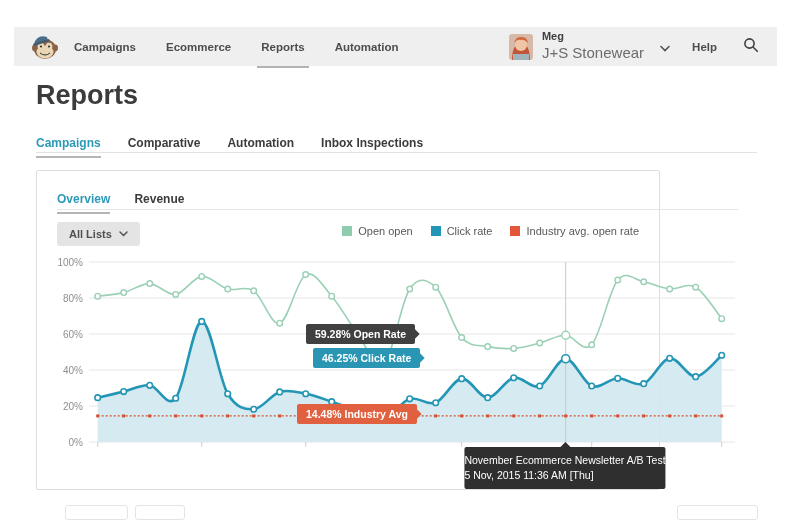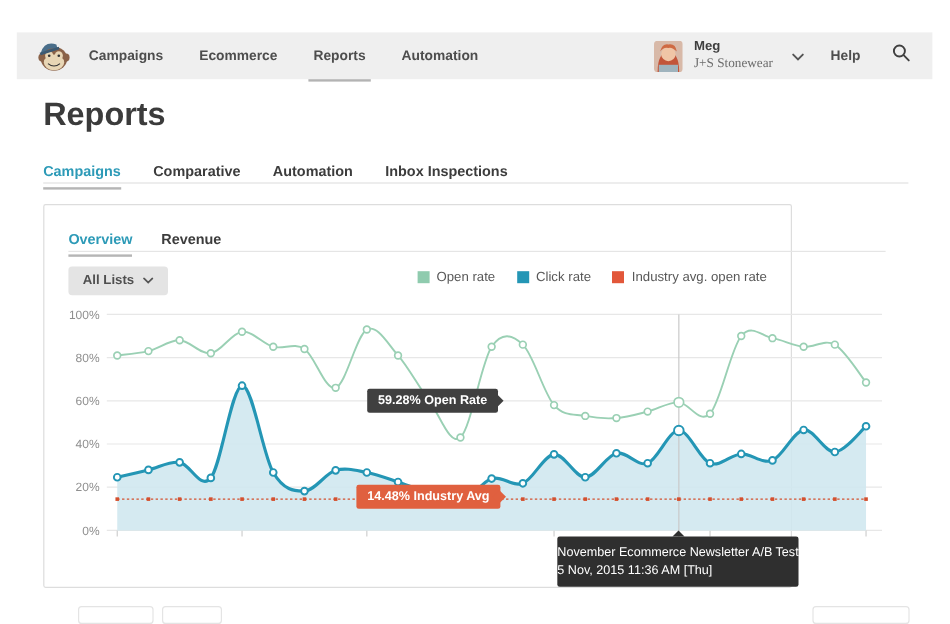--- a/index.html
+++ b/index.html
@@ -13,21 +13,21 @@
   .logo { position:relative; width:30px; height:30px; margin:0 14px 0 16px; }
   .nav-item { position:relative; font-size:11.5px; font-weight:600; color:#4d4d4d;
               padding:0 0; margin-right:30px; cursor:pointer; height:39px;
               display:flex; align-items:center; }
   .nav-item.active::after { content:""; position:absolute; left:-4px; right:-4px; bottom:-2px;
               height:2px; background:#b3b3b3; }
   .nav-right { margin-left:auto; display:flex; align-items:center; }
   .avatar { width:24px; height:26px; border-radius:3px; overflow:hidden; margin-right:9px; }
   .user-meta { line-height:1.25; margin-right:16px; }
   .user-name { font-size:11px; font-weight:700; color:#3e3e3e; }
-  .user-account { font-size:11px; color:#6c6c6c;font-family:Liberation Serif, serif; }
+  .user-account { font-size:15px; color:#6c6c6c; }
   .chev { margin-right:22px; color:#555; }
   .help { font-size:11.5px; font-weight:600; color:#4d4d4d; margin-right:26px; cursor:pointer; }
   .search { margin-right:18px; cursor:pointer; }
 
   
   .page-title { position:absolute; left:36px; top:80px; font-size:27px; font-weight:600; color:#3b3b3b; }
   .main-tabs { position:absolute; left:36px; top:136px; display:flex; }
   .tab { position:relative; font-size:12px; font-weight:600; color:#3c3c3c; margin-right:27px; cursor:pointer; padding-bottom:10px; }
   .tab.active { color:#2c9ab7; }
   .tab.active::after { content:""; position:absolute; left:0; right:0; bottom:2px; height:2px; background:#b5b5b5; }
@@ -145,21 +145,21 @@
     <button class="filter-btn">
       <span>All Lists</span>
       <svg width="9" height="6" viewBox="0 0 9 6">
           <path d="M1 1 L4.5 4.5 L8 1" stroke="#555" stroke-width="1.5" fill="none" stroke-linecap="round"></path>
         </svg>
     </button>
 
     <div class="legend">
       <div class="legend-item">
         <span class="legend-swatch" id="sw0" style="background: rgb(143, 203, 174);"></span>
-        <span class="legend-label">Open rate</span>
+        <span class="legend-label">Open open</span>
       </div>
       <div class="legend-item">
         <span class="legend-swatch" id="sw1" style="background: rgb(36, 150, 181);"></span>
         <span class="legend-label">Click rate</span>
       </div>
       <div class="legend-item">
         <span class="legend-swatch" id="sw2" style="background: rgb(226, 87, 58);"></span>
         <span class="legend-label">Industry avg. open rate</span>
       </div>
     </div>
@@ -263,20 +263,23 @@
           <circle cx="596.7" cy="132.67999999999998" r="2.8" fill="#fff" stroke="#2496b5" stroke-width="1.6"></circle>
           <circle cx="622.7" cy="107.3" r="2.8" fill="#fff" stroke="#2496b5" stroke-width="1.6"></circle>
           <circle cx="648.7" cy="125.66" r="2.8" fill="#fff" stroke="#2496b5" stroke-width="1.6"></circle>
           <circle cx="674.7" cy="104.24" r="2.8" fill="#fff" stroke="#2496b5" stroke-width="1.6"></circle>
         </svg>
     </div>
 
     <div class="tip tip-open">
       <span>59.28% Open Rate</span><span class="nub"></span>
     </div>
+    <div class="tip tip-click">
+      <span>46.25% Click Rate</span><span class="nub"></span>
+    </div>
     <div class="tip tip-industry">
       <span>14.48% Industry Avg</span><span class="nub"></span>
     </div>
     <div class="tip tip-campaign">
       <div>November Ecommerce Newsletter A/B Test</div>
       <div>5 Nov, 2015 11:36 AM [Thu]</div>
     </div>
   </div>
 
   <div class="stub stub1"></div>

